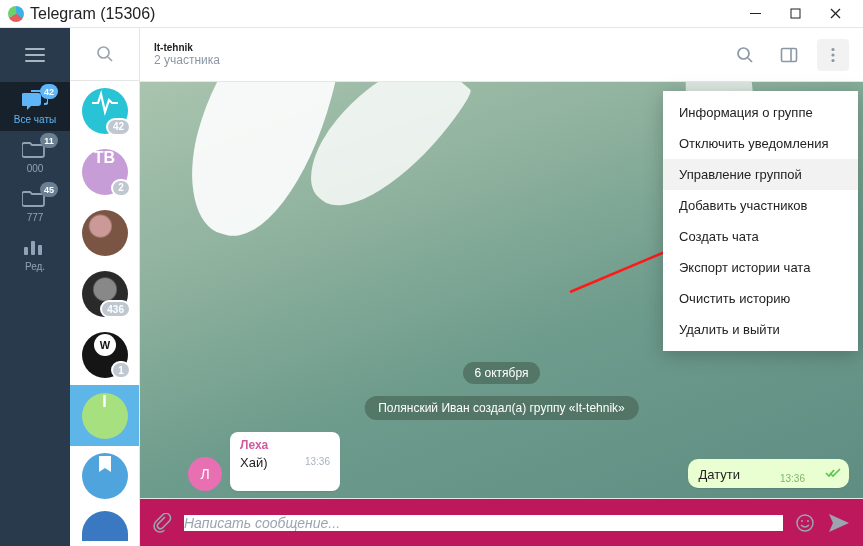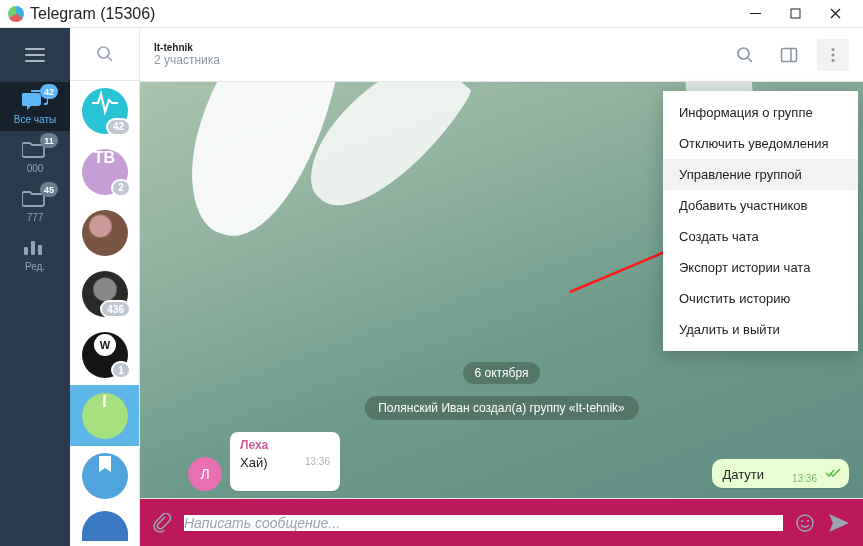--- a/index.html
+++ b/index.html
@@ -59,21 +59,21 @@
 .sys-pill { position:absolute; left:50%; top:314px; transform:translateX(-50%); background:rgba(70,100,85,0.65); color:#fff; font-size:12px; padding:5px 14px; border-radius:13px; white-space:nowrap; }
 
 .msg-in { position:absolute; left:48px; top:350px; display:flex; align-items:flex-end; gap:8px; }
 .msg-avatar { width:34px; height:34px; border-radius:50%; background:#e86fb2; color:#fff; display:flex; align-items:center; justify-content:center; font-size:14px; }
 .bubble-in { background:#fff; border-radius:8px; padding:6px 10px 20px; min-width:110px; box-shadow:0 1px 1px rgba(0,0,0,0.08); position:relative; }
 .msg-sender { color:#d15a9f; font-size:12px; font-weight:600; margin-bottom:1px; }
 .msg-text { font-size:13px; color:#222; }
 .msg-time { font-size:10px; color:#a8b2bd; text-align:right; margin-left:20px; display:inline-block; float:right; position:relative; top:3px; }
 
 .msg-out { position:absolute; right:14px; bottom:10px; }
-.bubble-out { background:#eaffd1; border-radius:10px; padding:6px 8px 5px 10px; display:flex; align-items:baseline; gap:8px; box-shadow:0 1px 1px rgba(0,0,0,0.08); }
+.bubble-out { background:#eaffd1; border-radius:10px; padding:6px 8px 5px 10px; display:flex; align-items:baseline; gap:20px; box-shadow:0 1px 1px rgba(0,0,0,0.08); }
 .msg-out .msg-text { font-size:13px; color:#222; }
 .msg-out .msg-time { font-size:10px; color:#7fb36d; }
 .ticks { color:#5dc452; }
 
 
 .dropdown { position:absolute; top:52px; right:5px; width:195px; background:#fff; box-shadow:0 4px 18px rgba(0,0,0,0.22); padding:6px 0; z-index:50;margin-top:11px; }
 .dd-item { padding:8px 16px; font-size:13px; color:#222; cursor:pointer; }
 .dd-item:hover, .dd-item.hover { background:#f2f2f2; }
 
 

